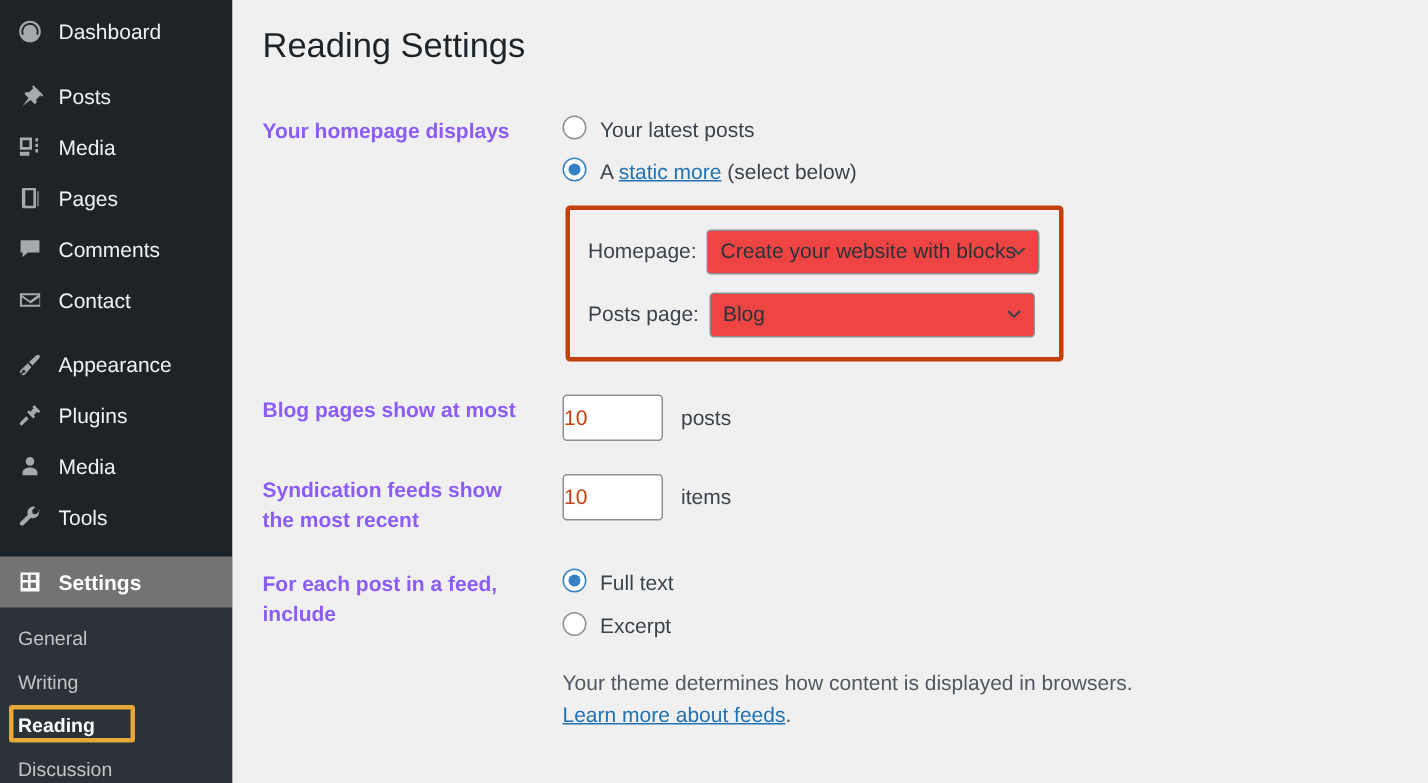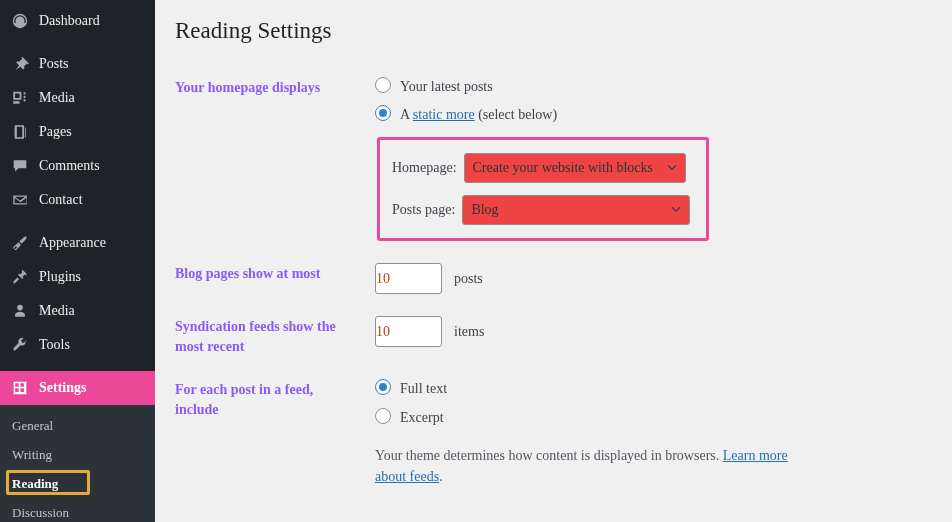--- a/index.html
+++ b/index.html
@@ -14,21 +14,20 @@
     font-family: "Liberation Sans", sans-serif;
     font-size: 14px;
     color: #3c434a;
     -webkit-font-smoothing: antialiased;
   }
   #app {
     position: relative;
     width: 800px;
     height: 522px;
     display: flex;
-    font-family: Liberation Serif, serif;
   }
 
   
   #sidebar {
     position: relative;
     width: 155px;
     min-width: 155px;
     height: 522px;
     background: #1d2327;
     color: #c3c4c7;
@@ -56,21 +55,21 @@
     margin-right: 9px;
     display: flex;
     align-items: center;
     justify-content: center;
     color: #a7aaad;
   }
   .menu-item .mi-icon svg { display: block; }
   .menu-item .mi-label { white-space: nowrap; }
 
   .menu-item.current {
-    background: #ec4899;
+    background: #737373;
     color: #fff;
     font-weight: 600;
   }
   .menu-item.current .mi-icon { color: #fff; }
 
   .submenu {
     background: #2c3338;
     padding: 6px 0 8px 0;
   }
   .submenu-item {
@@ -176,21 +175,21 @@
     color: #2271b1;
     text-decoration: underline;
   }
 
   
   .static-box {
     position: relative;
     margin-top: 12px;
     margin-left: 2px;
     width: 332px;
-    border: 3px solid #ec4899;
+    border: 3px solid #c2410c;
     border-radius: 3px;
     box-sizing: border-box;
     padding: 13px 16px 13px 12px;
     background: #f0f0f1;
   }
   .select-row {
     display: flex;
     align-items: center;
     margin-bottom: 12px;
   }

